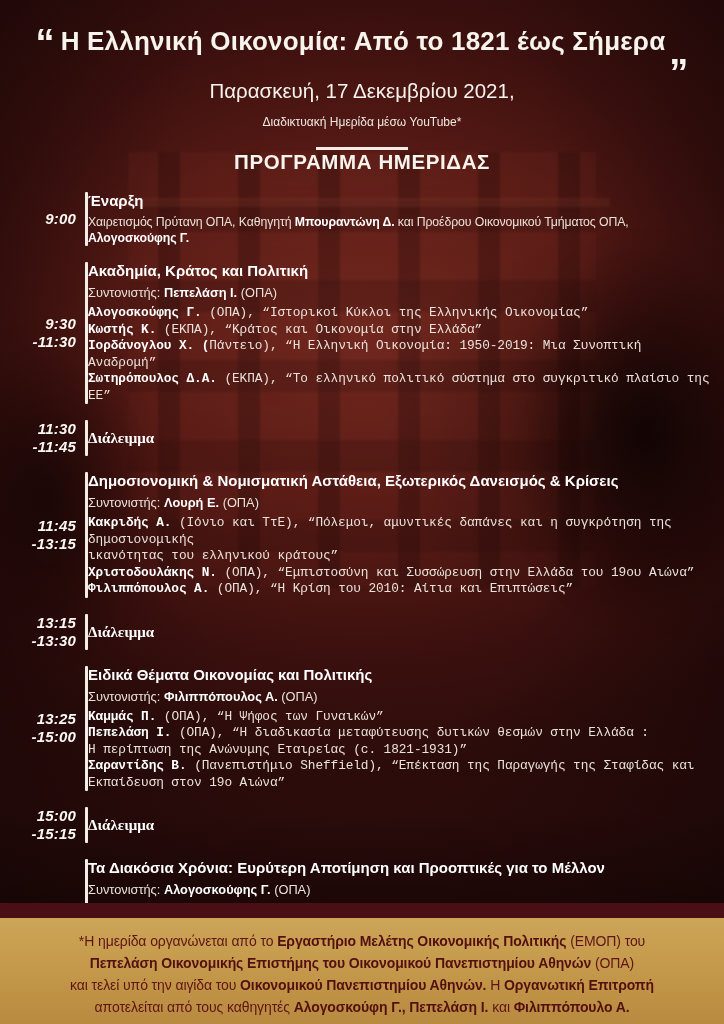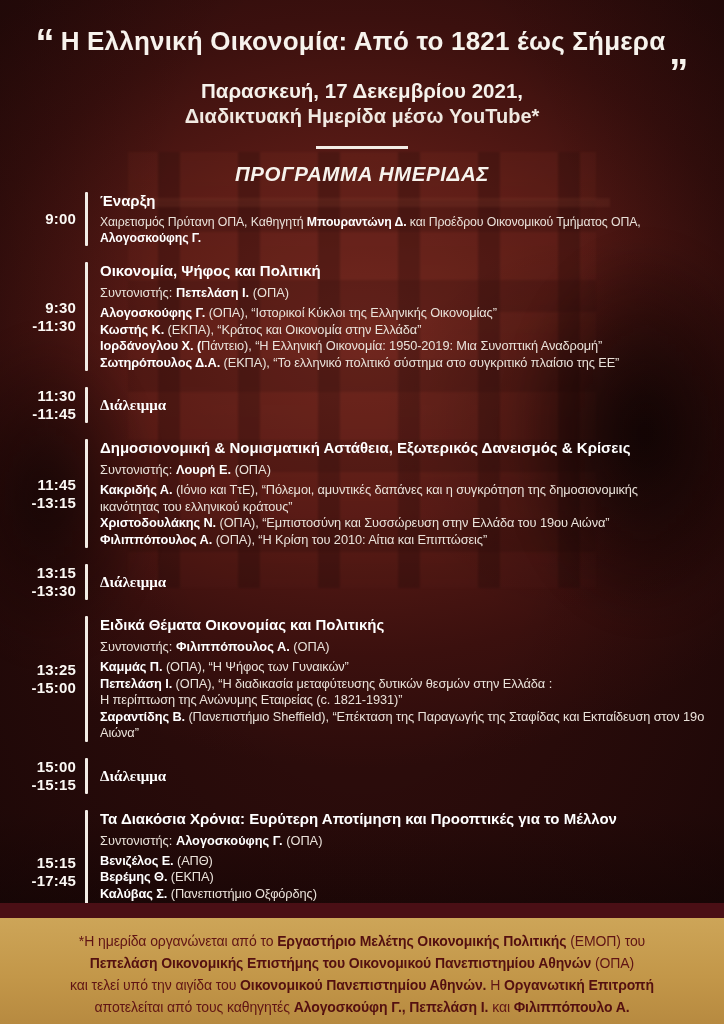--- a/index.html
+++ b/index.html
@@ -28,38 +28,38 @@
   .tree-right{right:-56px;top:238px;width:270px;height:390px;background:radial-gradient(closest-side, rgba(7,1,1,.78), rgba(7,1,1,0));}
   .tree-left{left:-64px;top:330px;width:220px;height:330px;background:radial-gradient(closest-side, rgba(7,1,1,.62), rgba(7,1,1,0));}
   .hedge{position:absolute;left:0;right:0;top:812px;height:92px;background:linear-gradient(180deg, rgba(15,3,3,0), rgba(15,3,3,.45));}
 
   
   .header{position:absolute;top:0;left:0;right:0;text-align:center;padding-top:24px;z-index:2;}
   .event-title{font-size:26px;font-weight:700;color:#f7f3ed;letter-spacing:.2px;line-height:34px;white-space:nowrap;}
   .tq{font-size:38px;font-weight:700;line-height:0;}
   .tq-open{margin-right:6px;vertical-align:-6px;}
   .tq-close{margin-left:4px;vertical-align:-14px;}
-  .event-date{margin-top:21px;font-size:20.5px;font-weight:700;color:#f6f2ec;}
-  .event-subtitle{margin-top:2px;font-size:20px;font-weight:700;color:#f0e9e1;}
+  .event-date{margin-top:21px;font-size:20.5px;font-weight:400;color:#f6f2ec;}
+  .event-subtitle{margin-top:12px;font-size:12px;font-weight:400;color:#f0e9e1;}
   .divider{width:92px;height:3px;background:#f3ede6;margin:18px auto 0;}
-  .program-heading{margin-top:13px;font-size:20.5px;font-weight:700;color:#f7f3ed;letter-spacing:.6px;font-style:italic;}
+  .program-heading{font-size:20.5px;font-weight:700;color:#f7f3ed;letter-spacing:.6px;}
 
   
   .rows{position:absolute;top:192px;left:0;width:724px;z-index:2;}
   .row{display:flex;align-items:stretch;margin-bottom:16px;}
   .time{flex:none;width:76px;text-align:right;align-self:center;color:#fbf8f4;}
-  .time div{font-size:15px;line-height:18px;font-weight:700;letter-spacing:.2px;}
+  .time div{font-size:15px;line-height:18px;font-weight:700;letter-spacing:.2px;font-style:italic;}
   .bar{flex:none;width:3px;margin-left:9px;background:#f3ede6;border-radius:1px;}
-  .content{flex:1;margin-left:12px;padding-right:12px;color:#eae2da;}
+  .content{flex:1;padding-right:12px;color:#eae2da;}
   .row.break .content{align-self:center;}
   .stitle{font-size:15px;line-height:18px;font-weight:700;color:#fff;margin-bottom:4px;}
   .btitle{margin-bottom:0;font-family:Liberation Serif, serif;}
   .detail{font-size:12.3px;line-height:16px;margin-top:2px;letter-spacing:-0.1px;}
   .moderator{font-size:12.8px;line-height:17px;margin-bottom:4px;}
-  .talk{font-size:12.8px;line-height:16.5px;letter-spacing:-0.1px;}
+  .talk{font-size:12.8px;line-height:16.5px;letter-spacing:-0.1px;font-family:Liberation Mono, monospace;}
   .talk .rest{white-space:pre-line;}
   .bname,.moderator b,.detail b{font-weight:700;color:#fff;font-style:normal;}
 
   
   .band{position:absolute;left:0;right:0;top:903px;height:15px;background:#4a0f15;z-index:3;}
   .footer{
     position:absolute;left:0;right:0;top:918px;bottom:0;z-index:3;
     background:linear-gradient(180deg,#cda558 0%, #c39749 55%, #b78a40 100%);
   }
   .footer-note{
@@ -96,21 +96,21 @@
           <div class="detail"><span>Χαιρετισμός Πρύτανη ΟΠΑ, Καθηγητή </span><b>Μπουραντώνη Δ.</b><span> και Προέδρου Οικονομικού Τμήματος ΟΠΑ, </span><b>Αλογοσκούφης Γ.</b></div>
         </div>
       </div>
       <div class="row session">
         <div class="time">
           <div>9:30</div>
           <div>-11:30</div>
         </div>
         <div class="bar"></div>
         <div class="content">
-          <div class="stitle">Οικονομία, Ψήφος και Πολιτική</div>
+          <div class="stitle">Ακαδημία, Κράτος και Πολιτική</div>
           <div class="moderator"><span>Συντονιστής: </span><b>Πεπελάση Ι.</b><span> (ΟΠΑ)</span></div>
           <div class="talk"><b class="bname">Αλογοσκούφης Γ.</b><span class="rest"> (ΟΠΑ), “Ιστορικοί Κύκλοι της Ελληνικής Οικονομίας”</span></div>
           <div class="talk"><b class="bname">Κωστής Κ.</b><span class="rest"> (ΕΚΠΑ), “Κράτος και Οικονομία στην Ελλάδα”</span></div>
           <div class="talk"><b class="bname">Ιορδάνογλου Χ. (</b><span class="rest">Πάντειο), “Η Ελληνική Οικονομία: 1950-2019: Μια Συνοπτική Αναδρομή”</span></div>
           <div class="talk"><b class="bname">Σωτηρόπουλος Δ.Α.</b><span class="rest"> (ΕΚΠΑ), “Το ελληνικό πολιτικό σύστημα στο συγκριτικό πλαίσιο της ΕΕ”</span></div>
         </div>
       </div>
       <div class="row break">
         <div class="time">
           <div>11:30</div>

